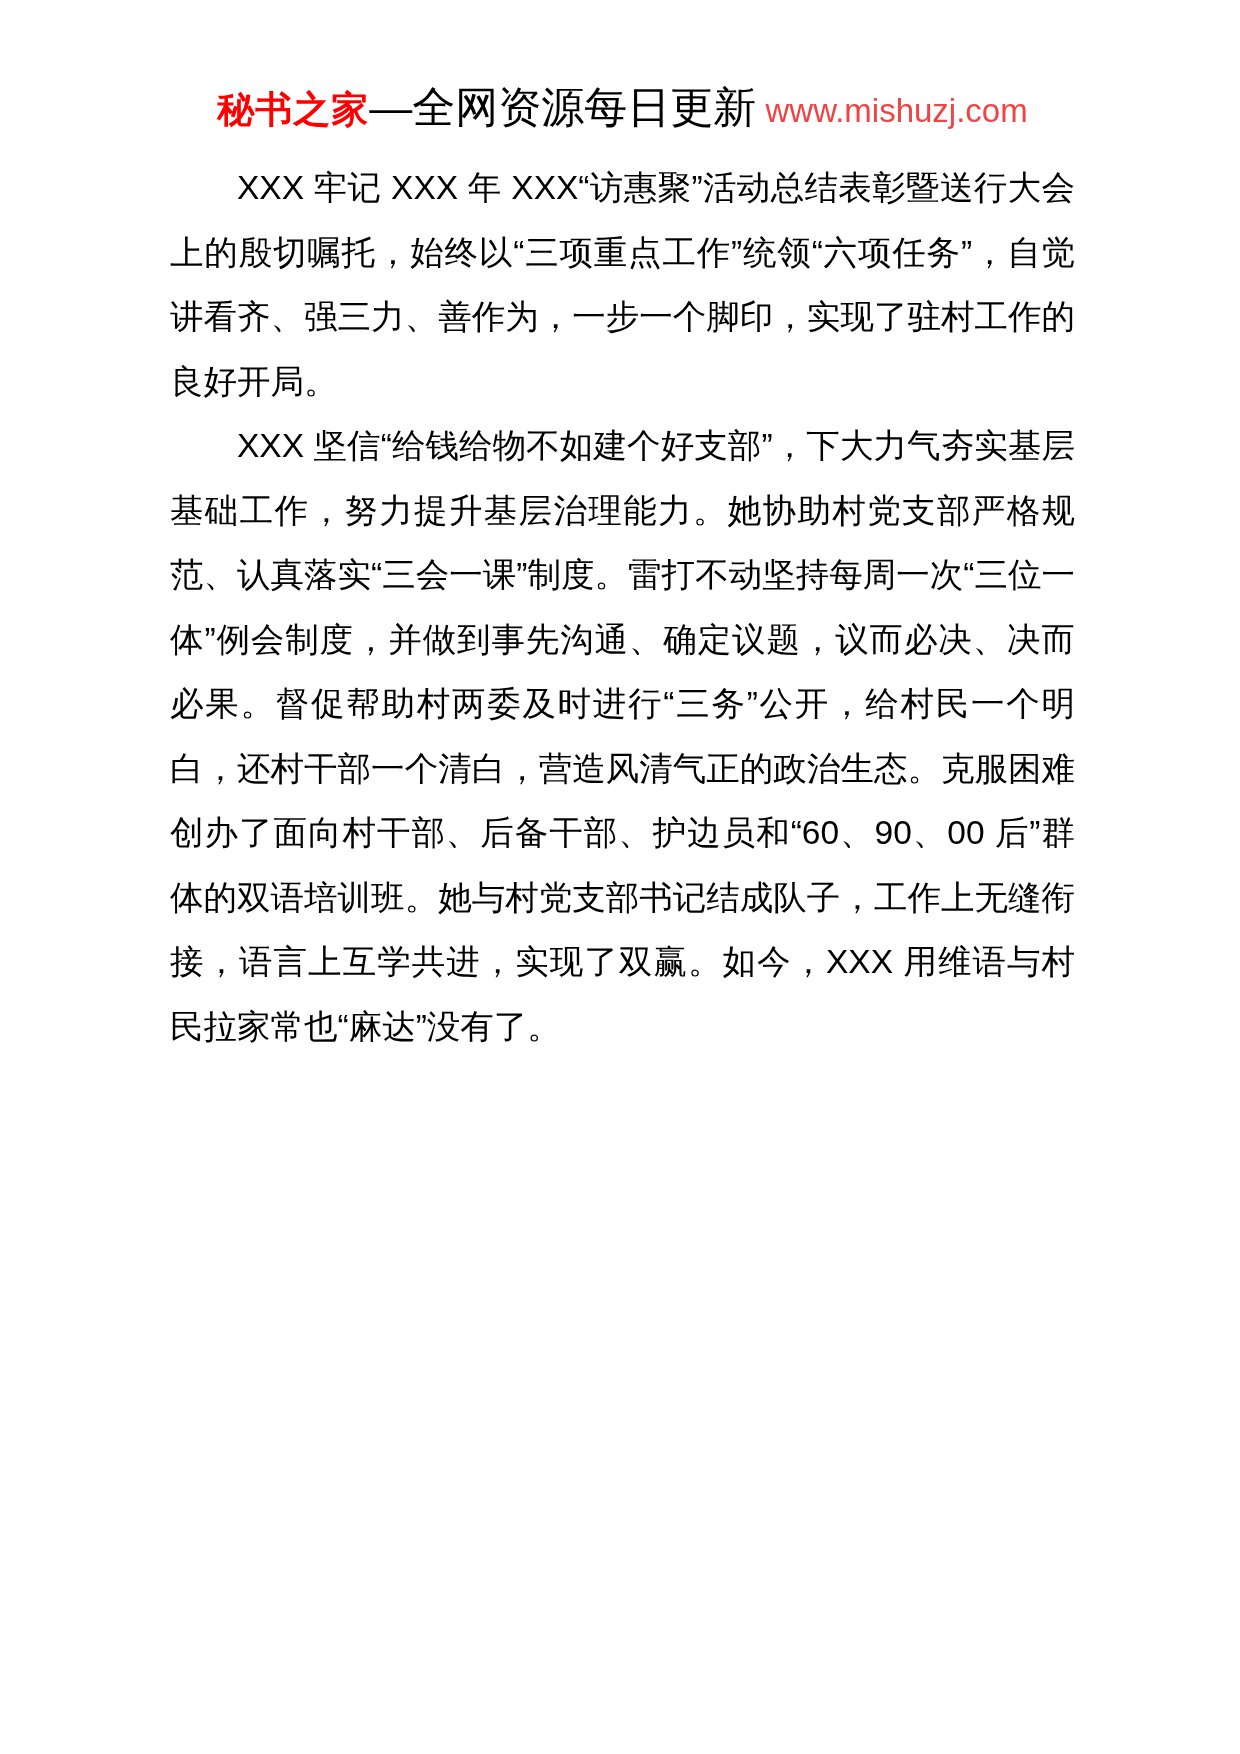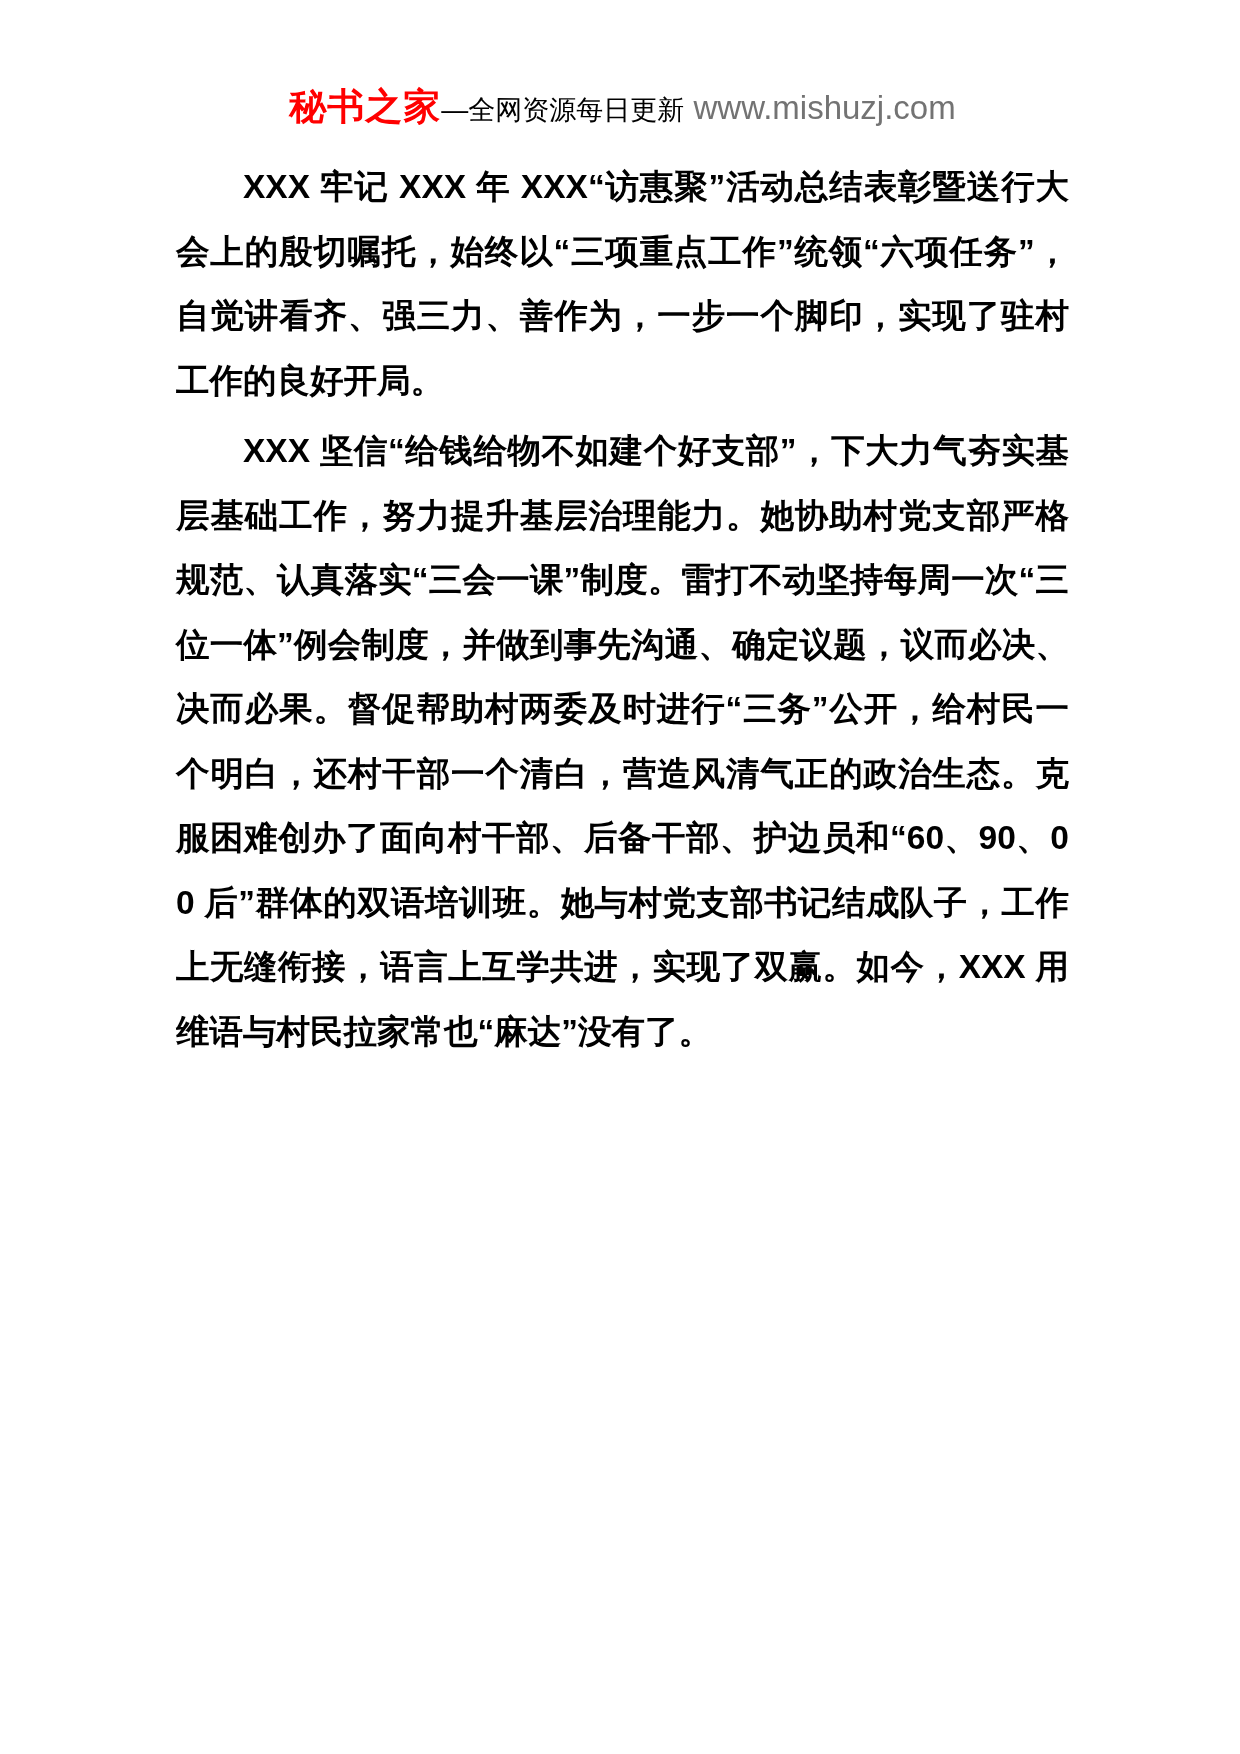--- a/index.html
+++ b/index.html
@@ -27,34 +27,34 @@
   }
   .brand {
     color: #ff0000;
     font-weight: bold;
     font-size: 37px;
     letter-spacing: 1px;
     text-align: right;
   }
   .tagline {
     color: #000000;
-    font-size: 27px;
+    font-size: 43px;
   }
   .url {
-    color: #737373;
+    color: #ef4444;
     font-size: 33px;
     cursor: pointer;
   }
   .body-text p {
-    margin: 6px;
+    margin: 0;
     font-size: 33.5px;
     line-height: 64.5px;
     text-align: justify;
     text-indent: 2em;
-    font-weight: 700;
+    font-weight: 400;
     color: #000000;
     word-break: break-all;
   }
 </style>
 </head>
 <body>
 
 <div class="page">
 
   <div class="doc-header">

